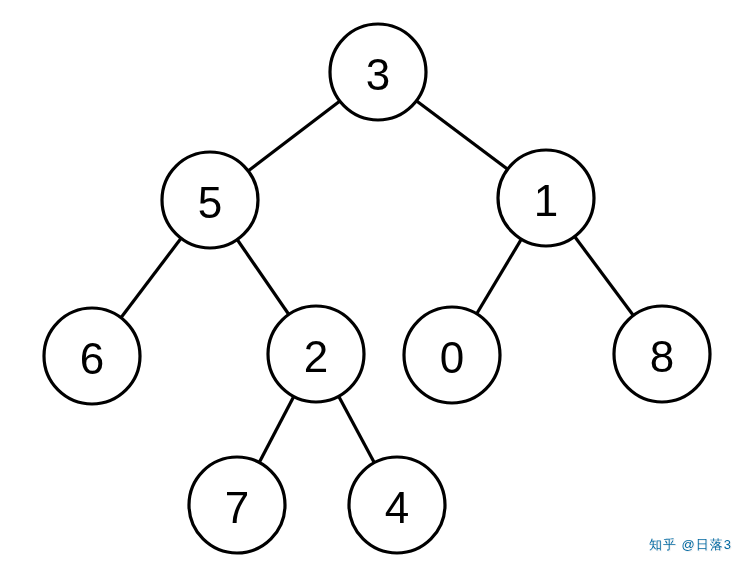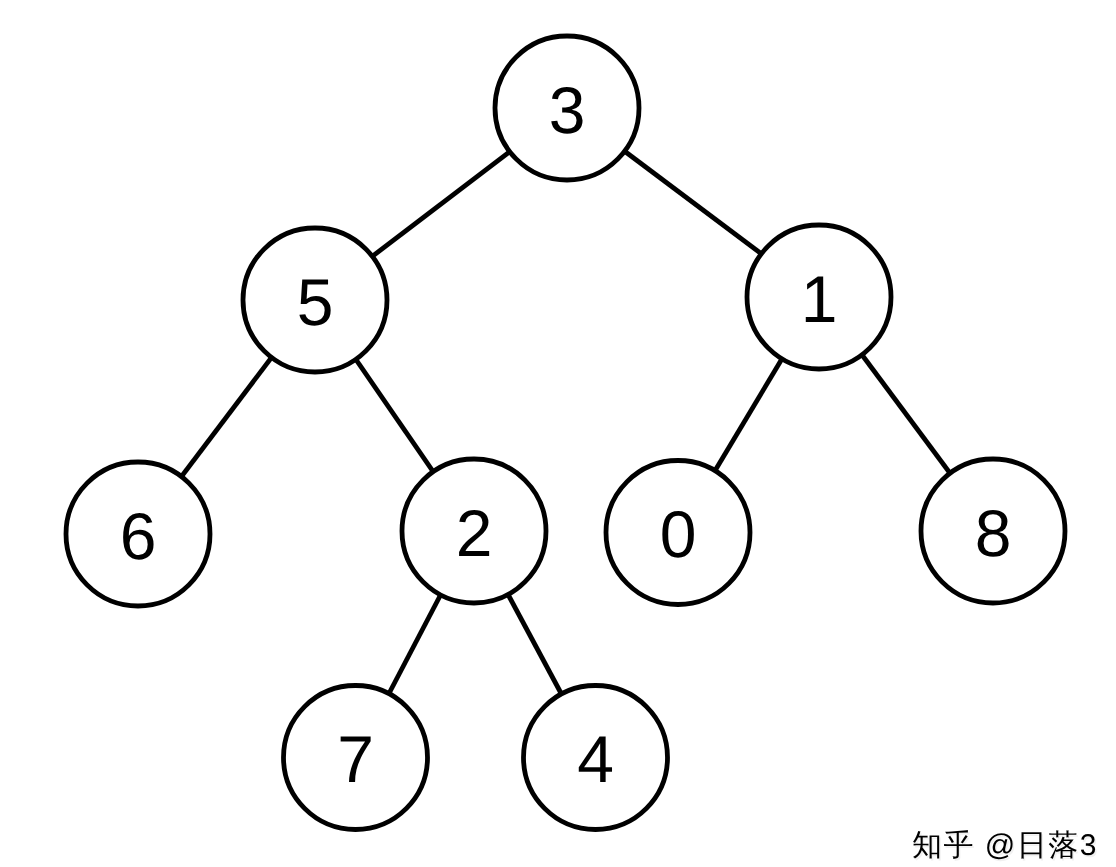--- a/index.html
+++ b/index.html
@@ -32,27 +32,26 @@
     fill: #000000;
     font-family: "Liberation Sans", sans-serif;
     font-size: 44px;
     text-anchor: middle;
     dominant-baseline: central;
   }
   .watermark {
     position: absolute;
     right: 12px;
     top: 536px;
-    font-size: 20px;
+    font-size: 13px;
     letter-spacing: 1px;
-    color: #000000;
+    color: #0369a1;
     text-shadow: 1px 1px 0 #f1f1f1;
     user-select: none;
     white-space: nowrap;
-    margin-top: 14px;
   }
 </style>
 </head>
 <body>
 
 <div class="stage">
   <svg class="tree" id="tree-svg" width="744" height="578" viewBox="0 0 744 578" xmlns="http://www.w3.org/2000/svg">
       <line x1="378" y1="72" x2="210" y2="200" class="tree-edge" stroke-width="3.2"></line>
       <line x1="378" y1="72" x2="546" y2="198" class="tree-edge" stroke-width="3.2"></line>
       <line x1="210" y1="200" x2="92" y2="356" class="tree-edge" stroke-width="3.2"></line>

